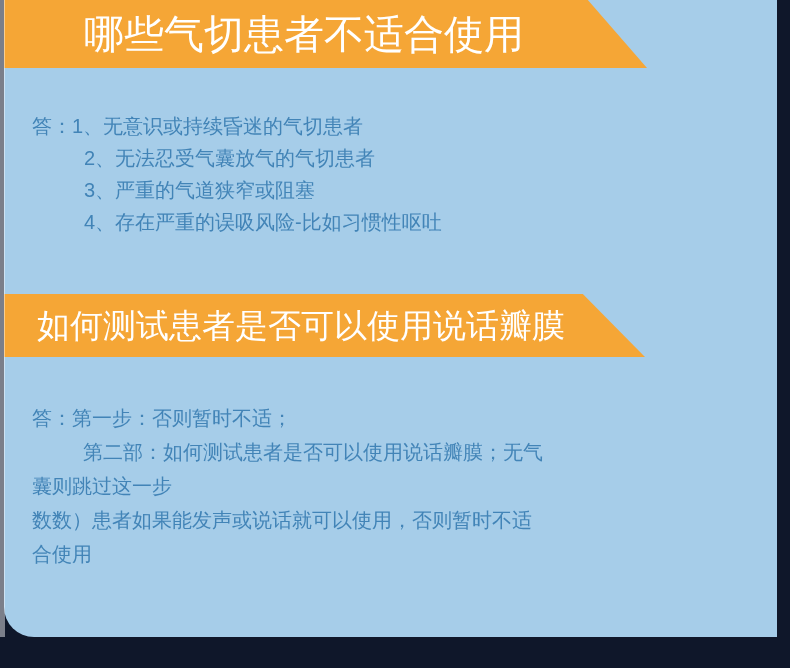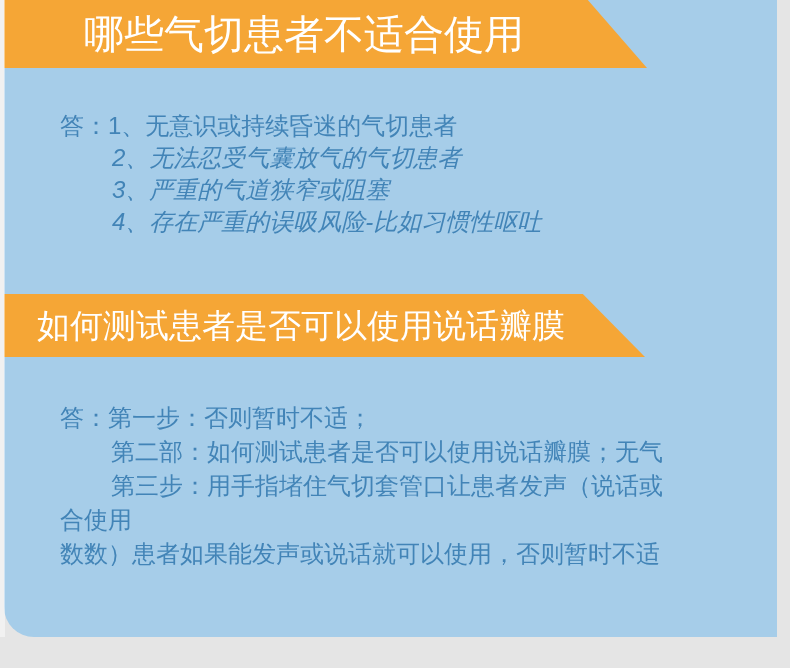--- a/index.html
+++ b/index.html
@@ -1,21 +1,21 @@
 <!DOCTYPE html>
 <html><head>
 <meta charset="utf-8">
 <style>
   * { margin: 0; padding: 0; box-sizing: border-box; }
   html, body { background: #ffffff; }
   .page {
     position: relative;
     width: 790px;
     height: 668px;
-    background: #e5e5e5;
+    background: #0f172a;
     overflow: hidden;
     font-family: "Liberation Sans", sans-serif;
   }
   .panel {
     position: absolute;
     left: 4px;
     top: 0;
     width: 773px;
     height: 637px;
     background: #a6cde9;
@@ -54,29 +54,29 @@
     width: 641px;
     height: 63px;
     clip-path: polygon(0 0, 90.3% 0, 100% 100%, 0 100%);
     font-size: 33px;
     line-height: 63px;
     padding-left: 33px;
     font-weight: 500;
   }
   .qa {
     position: absolute;
-    left: 60px;
+    left: 32px;
     color: #4284b7;
-    font-size: 24px;
+    font-size: 20px;
     z-index: 2;
     white-space: nowrap;
   }
   .qa1 { top: 110px; }
   .qa1 .line { height: 32px; line-height: 32px; }
-  .qa1 .line.indent { margin-left: 52px; font-style: italic; }
+  .qa1 .line.indent { margin-left: 52px; }
   .qa2 { top: 401px; }
   .qa2 .line { height: 34px; line-height: 34px; }
   .qa2 .line.step { margin-left: 51px; }
 </style>
 </head>
 <body>
 
 <div class="page">
 
   <div class="panel"></div>
@@ -92,20 +92,20 @@
     <div class="line indent">4、存在严重的误吸风险-比如习惯性呕吐</div>
   </div>
 
   <div class="banner banner2">
     <span>如何测试患者是否可以使用说话瓣膜</span>
   </div>
 
   <div class="qa qa2">
     <div class="line">答：第一步：否则暂时不适；</div>
     <div class="line step">第二部：如何测试患者是否可以使用说话瓣膜；无气</div>
-    <div class="line step">第三步：用手指堵住气切套管口让患者发声（说话或</div>
+    <div class="line">囊则跳过这一步</div>
+    <div class="line">数数）患者如果能发声或说话就可以使用，否则暂时不适</div>
     <div class="line">合使用</div>
-    <div class="line">数数）患者如果能发声或说话就可以使用，否则暂时不适</div>
   </div>
 
   <div class="left-strip"></div>
 
 </div>
 
 </body></html>

